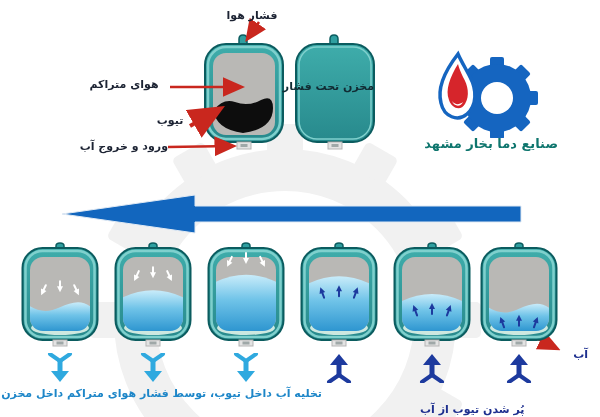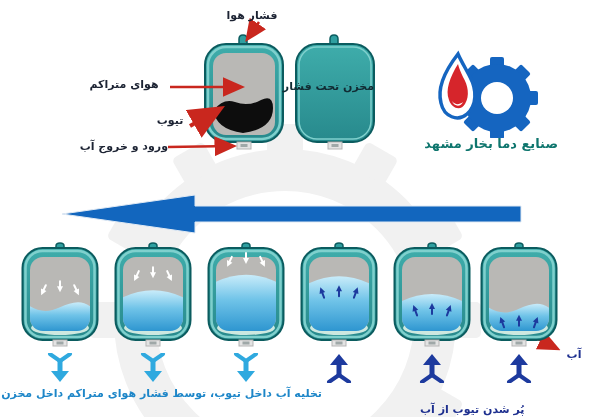--- a/index.html
+++ b/index.html
@@ -92,21 +92,21 @@
     <line x1="170" y1="87" x2="240" y2="87" stroke="#c9271e" stroke-width="2.5" marker-end="url(#redhead)"></line>
     <line x1="190" y1="126" x2="218" y2="110" stroke="#c9271e" stroke-width="4" marker-end="url(#redhead)"></line>
     <line x1="168" y1="147" x2="232" y2="146" stroke="#c9271e" stroke-width="2.5" marker-end="url(#redhead)"></line>
     <line x1="521" y1="331" x2="556" y2="348" stroke="#c9271e" stroke-width="2.5" marker-end="url(#redhead)"></line>
   </svg>
 
   <div class="lbl" style="left:222px;top:9px;width:60px;">فشار هوا</div>
   <div class="lbl" style="left:82px;top:78px;width:84px;">هوای متراکم</div>
   <div class="lbl" style="left:152px;top:114px;width:36px;">تیوب</div>
   <div class="lbl" style="left:88px;top:140px;width:80px;">ورود و خروج آب</div>
-  <div class="lbl" style="left:560px;top:348px;width:28px;color:#1d2f8f;">آب</div>
+  <div class="lbl" style="left:560px;top:348px;width:28px;color:#1d2f8f;text-align:right;">آب</div>
 
   <svg class="abs" style="left:425px;top:50px;" width="130" height="88" viewBox="0 0 130 88">
     <g transform="translate(72,48)">
       <g fill="#1565c0">
         <rect x="-7" y="-41" width="14" height="14" rx="2" transform="rotate(0)"></rect>
         <rect x="-7" y="-41" width="14" height="14" rx="2" transform="rotate(45)"></rect>
         <rect x="-7" y="-41" width="14" height="14" rx="2" transform="rotate(90)"></rect>
         <rect x="-7" y="-41" width="14" height="14" rx="2" transform="rotate(135)"></rect>
         <rect x="-7" y="-41" width="14" height="14" rx="2" transform="rotate(180)"></rect>
         <rect x="-7" y="-41" width="14" height="14" rx="2" transform="rotate(225)"></rect>

